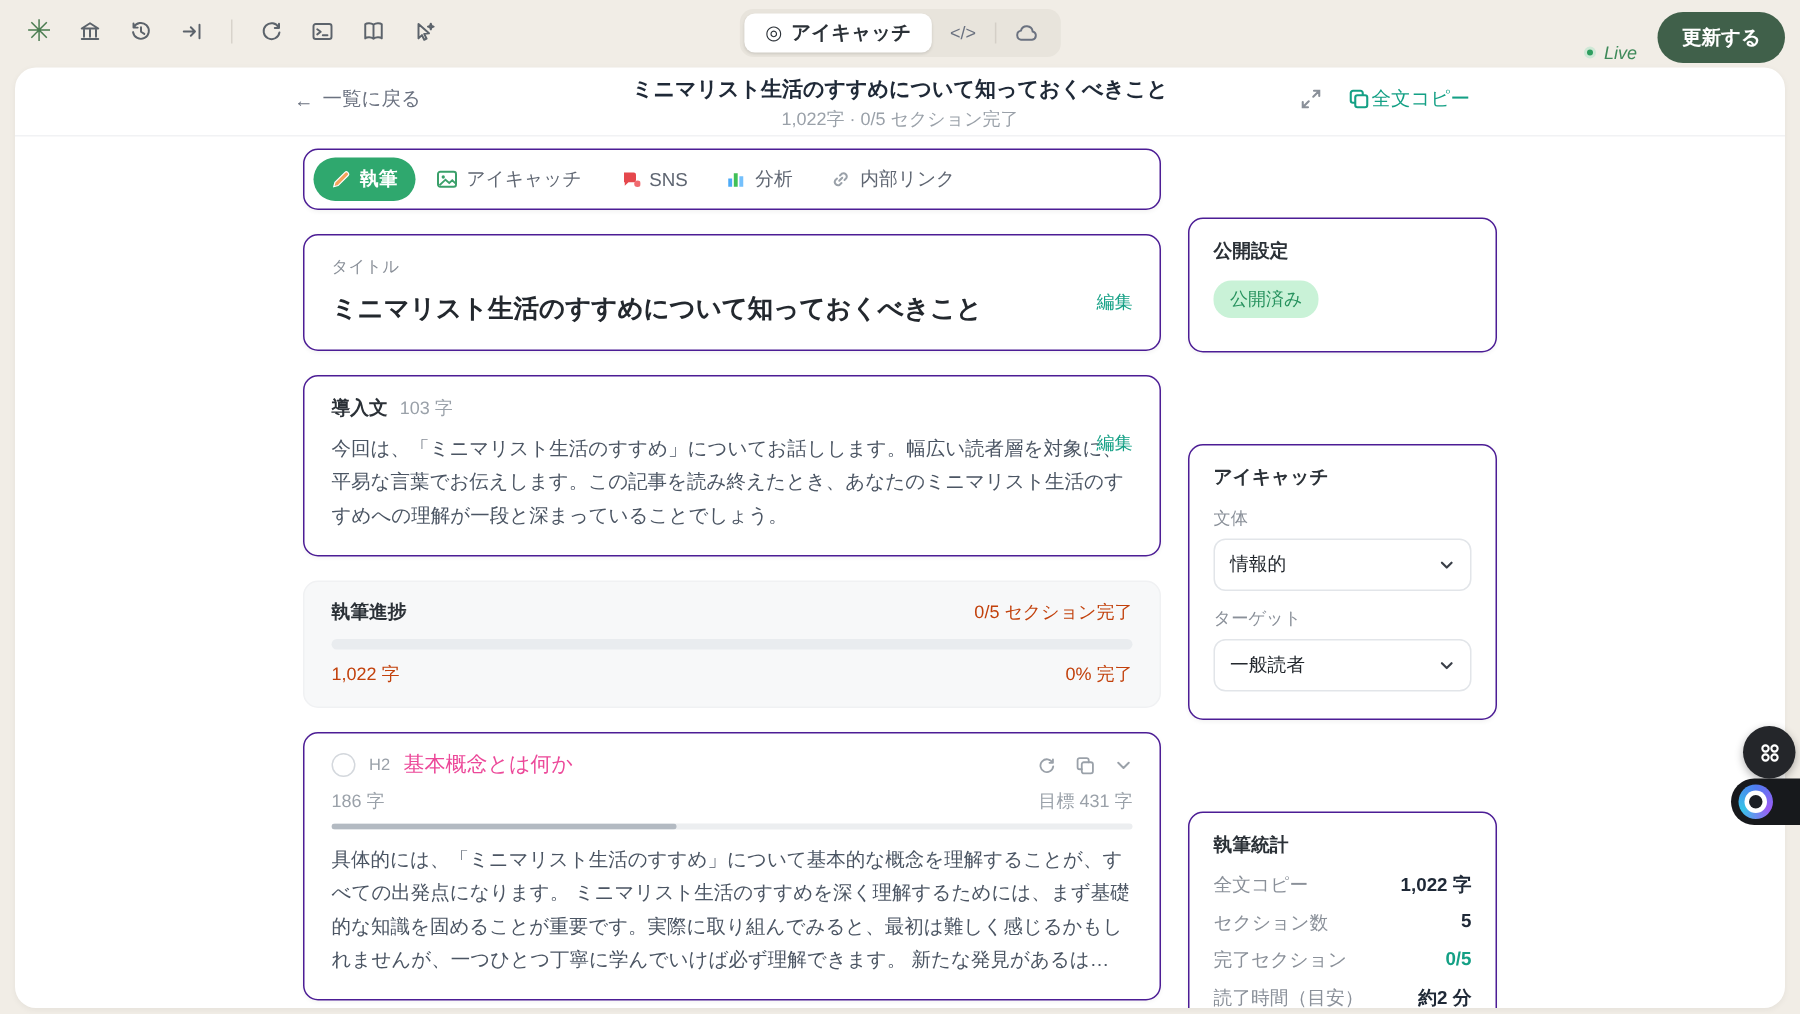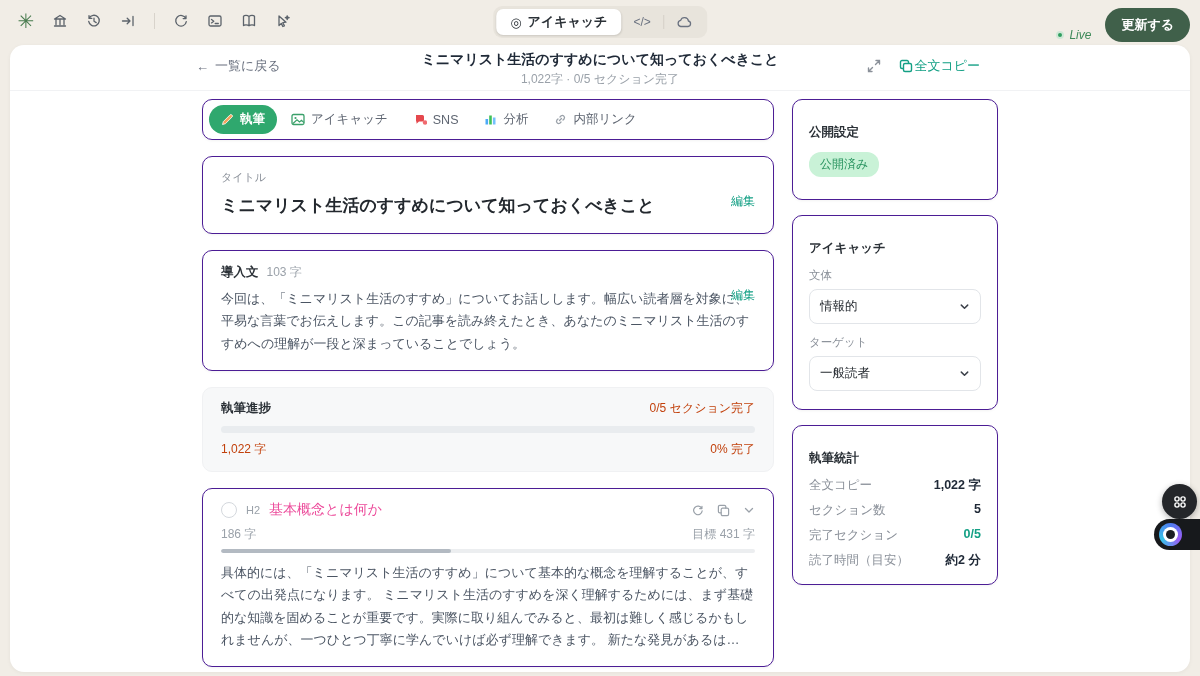--- a/index.html
+++ b/index.html
@@ -79,21 +79,21 @@
   .sec-head { display:flex; align-items:center; gap:9px; }
   .sec-check { width:16px; height:16px; border:1.5px solid #d4d8dd; border-radius:50%; background:#fff; cursor:pointer; flex:none; }
   .sec-level { font-size:11px; color:#9aa1a9; }
   .sec-title { font-size:14px; font-weight:normal; color:#ec4899; }
   .sec-actions { margin-left:auto; display:flex; align-items:center; gap:13px; }
   .sec-actions button { background:none; border:none; cursor:pointer; display:flex; padding:0; }
   .sec-actions svg { stroke:#9aa1a9; fill:none; stroke-width:1.3; stroke-linecap:round; stroke-linejoin:round; }
   .sec-meta { display:flex; justify-content:space-between; margin-top:7px; font-size:12px; color:#9aa1a9; }
 
   
-  .side-card { padding:24px 16px 15px; }
+  .side-card { padding:13px 16px 15px;margin-top:46px; }
   .side-label { font-size:12.5px; font-weight:bold; color:#2b3137; }
   .badge { display:inline-block; margin-top:11px; background:#c9f2d7; color:#27925e; font-size:12px; padding:4px 11px; border-radius:12px; }
   .field-label { font-size:11.5px; color:#8a9099; margin-top:11px; }
   .select { margin-top:6px; border:1px solid #e2e5e9; border-radius:8px; padding:8px 10px; display:flex; align-items:center; justify-content:space-between; font-size:12.5px; color:#23282e; cursor:pointer; background:#fff; }
   .select svg { stroke:#3b4049; fill:none; stroke-width:1.6; stroke-linecap:round; stroke-linejoin:round; }
   .stat-rows { margin-top:10px; display:flex; flex-direction:column; gap:8px; }
   .stat-row { display:flex; justify-content:space-between; font-size:12.5px; }
   .stat-key { color:#8a9099; }
   .stat-val { font-weight:bold; color:#1f2937; }
   .stat-val.accent { color:#14a085; }

